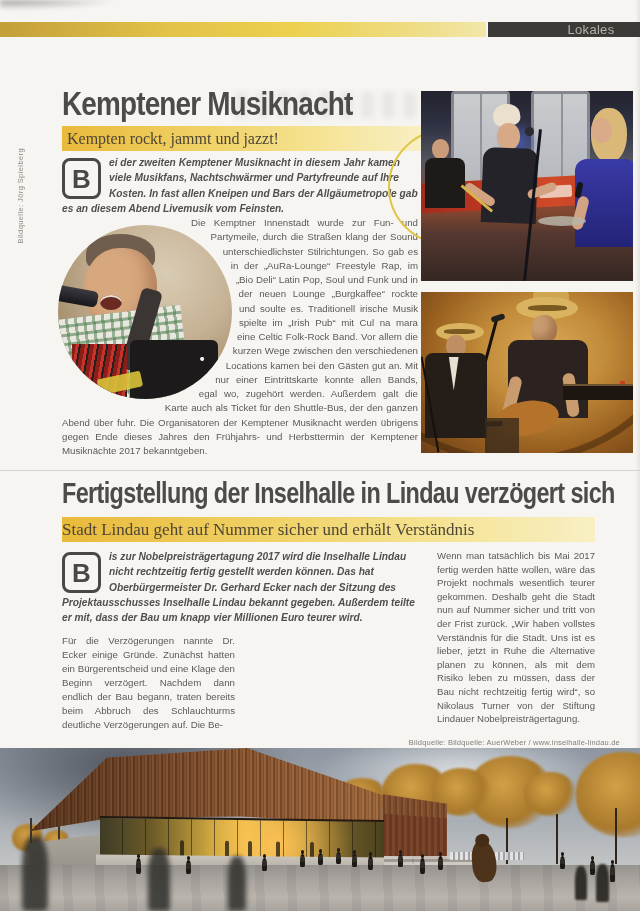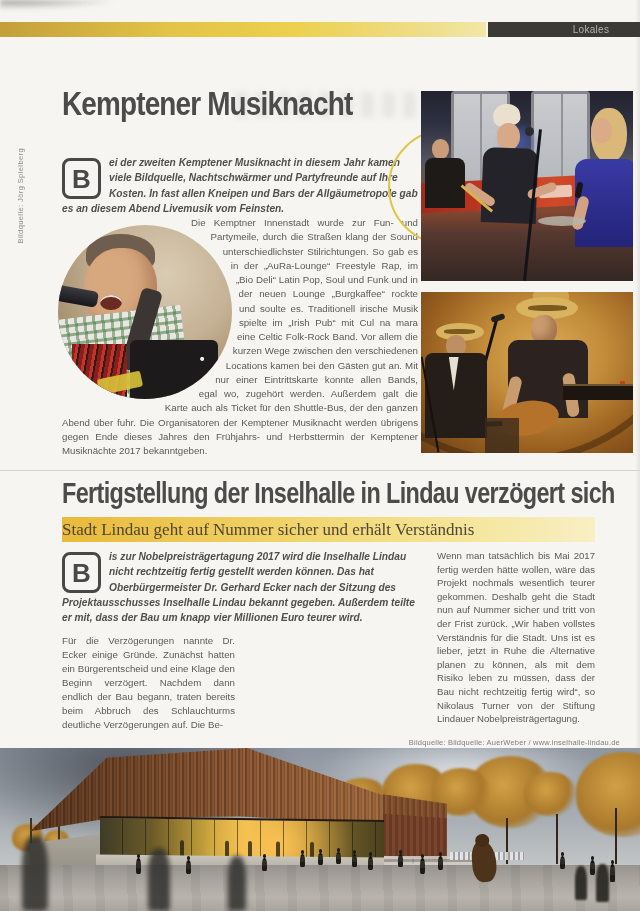--- a/index.html
+++ b/index.html
@@ -11,21 +11,21 @@
     background:radial-gradient(ellipse at 10% 0%,rgba(90,88,84,.55),rgba(90,88,84,0) 70%);filter:blur(2px);}
   .edge-shadow{position:absolute;right:0;top:0;width:5px;height:100%;
     background:linear-gradient(90deg,rgba(0,0,0,0),rgba(0,0,0,.07));}
   .ghost{position:absolute;left:235px;top:92px;width:185px;height:26px;opacity:.5;filter:blur(3px);
     background:repeating-linear-gradient(90deg,rgba(150,148,142,.30) 0 13px,rgba(150,148,142,0) 13px 21px);}
   
   .rule-yellow{position:absolute;left:0;top:22px;width:486px;height:15px;
     background:linear-gradient(90deg,#c49f3a 0%,#e3c348 35%,#ecd04e 60%,#efdf90 90%,#f2e7a8 100%);}
   .section-tab{position:absolute;left:488px;top:22px;width:152px;height:15px;background:#3c3a36;
     display:flex;align-items:center;justify-content:center;padding-left:54px;box-sizing:border-box;}
-  .section-tab span{color:#b3b1ac;font-size:10px;letter-spacing:.3px;}
+  .section-tab span{color:#b3b1ac;font-size:13px;letter-spacing:.3px;}
   .side-credit{position:absolute;left:16px;top:148px;writing-mode:vertical-rl;transform:rotate(180deg);
     font-size:7.5px;color:#8d8b86;letter-spacing:.4px;}
   .divider{position:absolute;left:0;top:470px;width:640px;border-top:1px solid #d6d4d0;}
   
   .h1{position:absolute;left:62px;margin:0;color:#4c4b49;font-weight:bold;white-space:nowrap;
       transform-origin:0 50%;}
   .h1a{top:84px;font-size:34px;letter-spacing:-1px;transform:scaleX(.82);}
   .h1b{top:476px;font-size:30px;letter-spacing:-.8px;transform:scaleX(.78);}
   .subhead{position:absolute;left:62px;height:25px;display:flex;align-items:center;
     background:linear-gradient(90deg,#e9ba3b 0%,#f0d266 40%,#f5e392 70%,#f8efc4 100%);
@@ -199,24 +199,27 @@
   <div class="section-tab">
     <span>Lokales</span>
   </div>
 
   <div class="side-credit">Bildquelle: Jörg Spielberg</div>
 
   <div class="ghost"></div>
 
   <h1 class="h1 h1a">Kemptener Musiknacht</h1>
 
+  <div class="subhead subhead-a">
+    <span>Kempten rockt, jammt und jazzt!</span>
+  </div>
 
   <div class="a1-left">
     <p class="intro">
-      <span class="dropcap">B</span><span>ei der zweiten Kemptener Musiknacht in diesem Jahr kamen viele Bildquelle, Nachtschwärmer und Partyfreunde auf Ihre Kosten. In fast allen Kneipen und Bars der Allgäumetropole gab es an diesem Abend Livemusik vom Feinsten.</span>
+      <span class="dropcap">B</span><span>ei der zweiten Kemptener Musiknacht in diesem Jahr kamen viele Musikfans, Nachtschwärmer und Partyfreunde auf Ihre Kosten. In fast allen Kneipen und Bars der Allgäumetropole gab es an diesem Abend Livemusik vom Feinsten.</span>
     </p>
     <div class="body-txt">
       <span class="circle-photo">
         <i class="cp-hair"></i>
         <i class="cp-face"></i>
         <i class="cp-mouth"></i>
         <i class="cp-mic"></i>
         <i class="cp-shirt"></i>
         <i class="cp-strap"></i>
         <span class="cp-acc">

